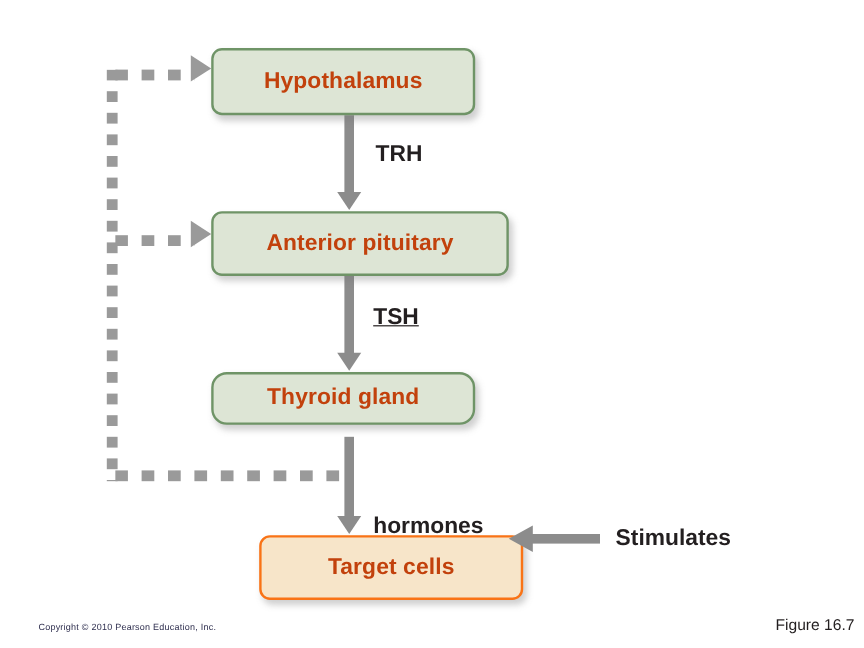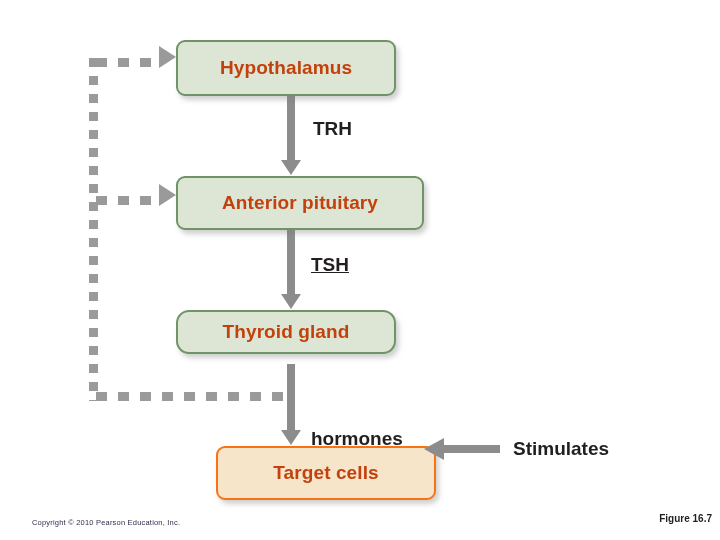--- a/index.html
+++ b/index.html
@@ -203,22 +203,22 @@
     font-size: 7.5px;
     color: #2f2f4f;
     letter-spacing: 0.2px;
     white-space: nowrap;
     margin-left: 24px;
   }
   #figure-number {
     position: absolute;
     right: 8px;
     top: 513px;
-    font-size: 10px;
-    font-weight: bold;
+    font-size: 13px;
+    font-weight: normal;
     color: #231f20;
     white-space: nowrap;
   }
 </style>
 </head>
 <body>
 
 <div id="canvas">
 
   <div class="dash-v" id="feedback-rail"></div>

